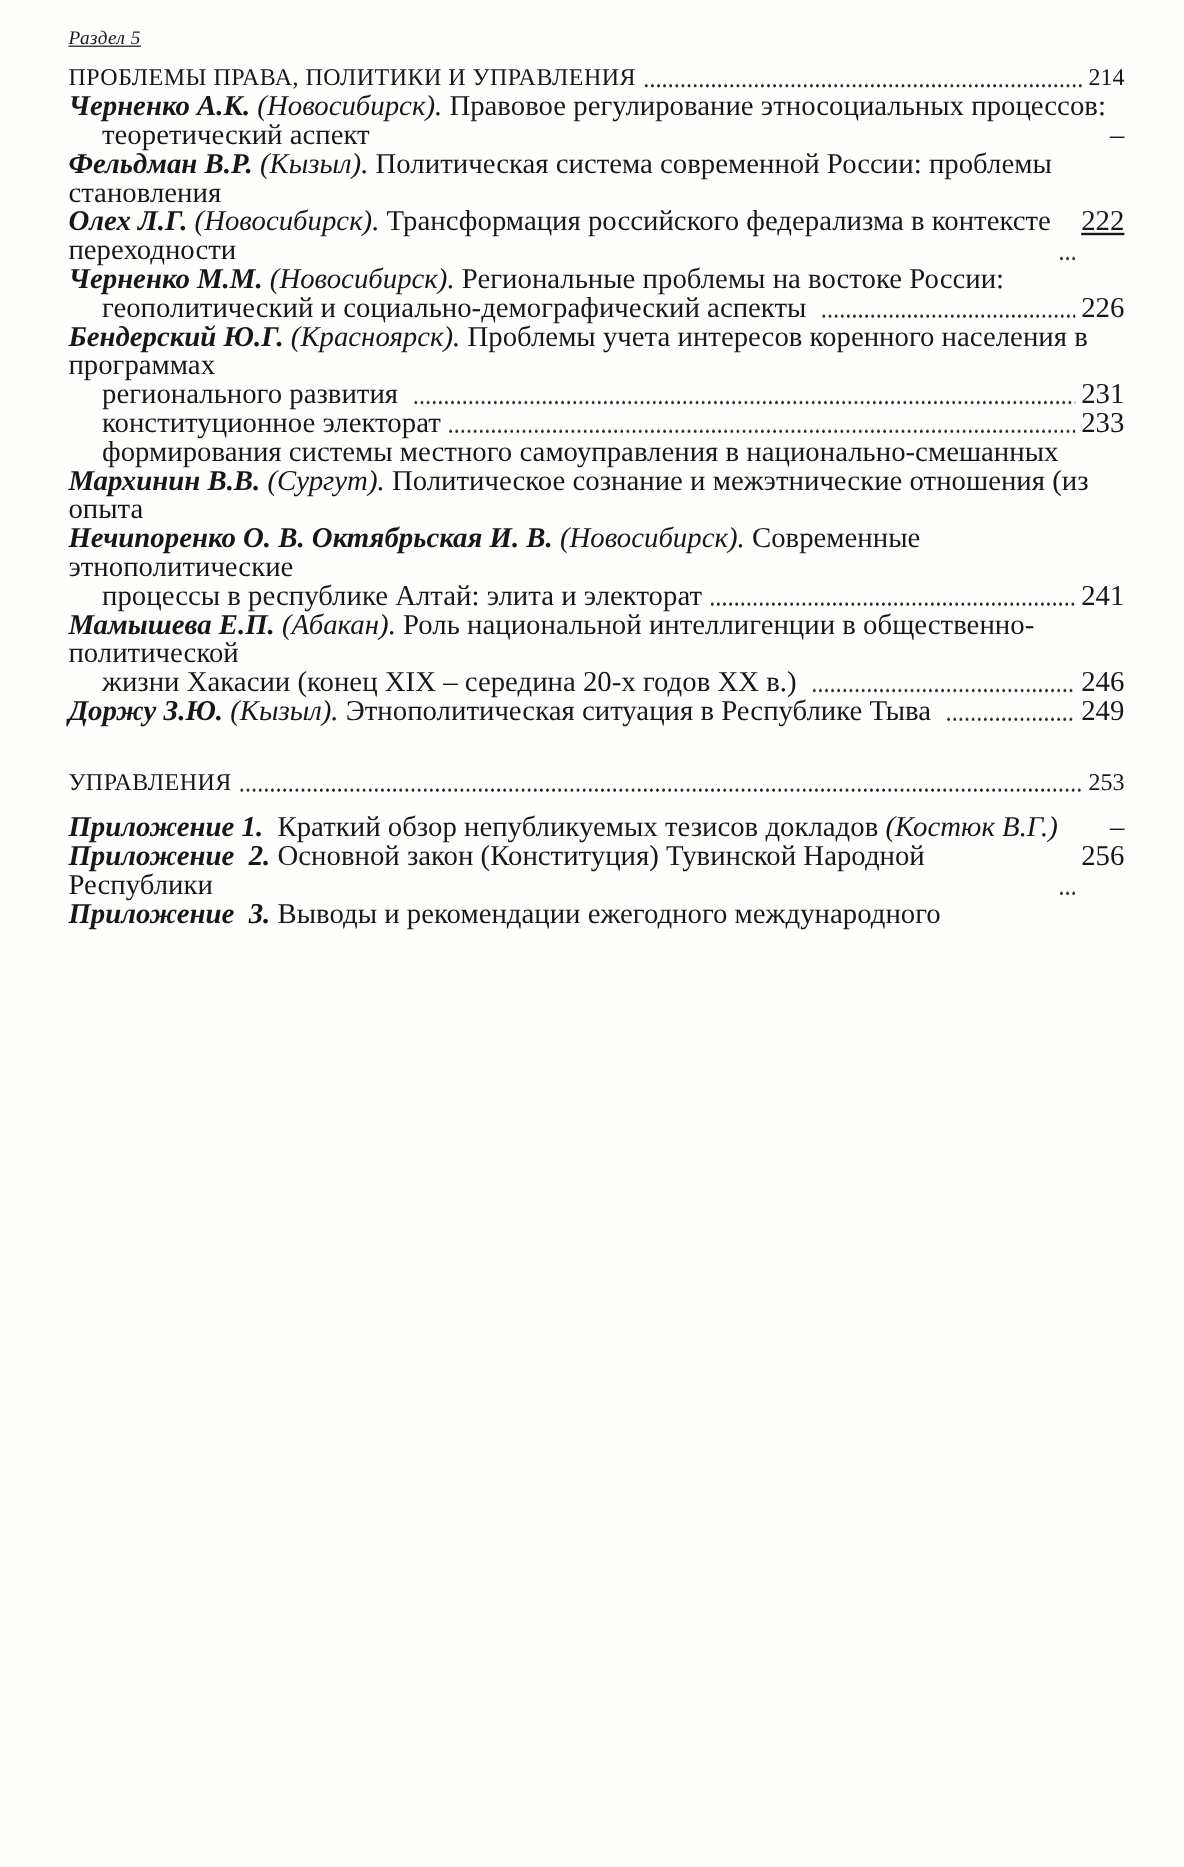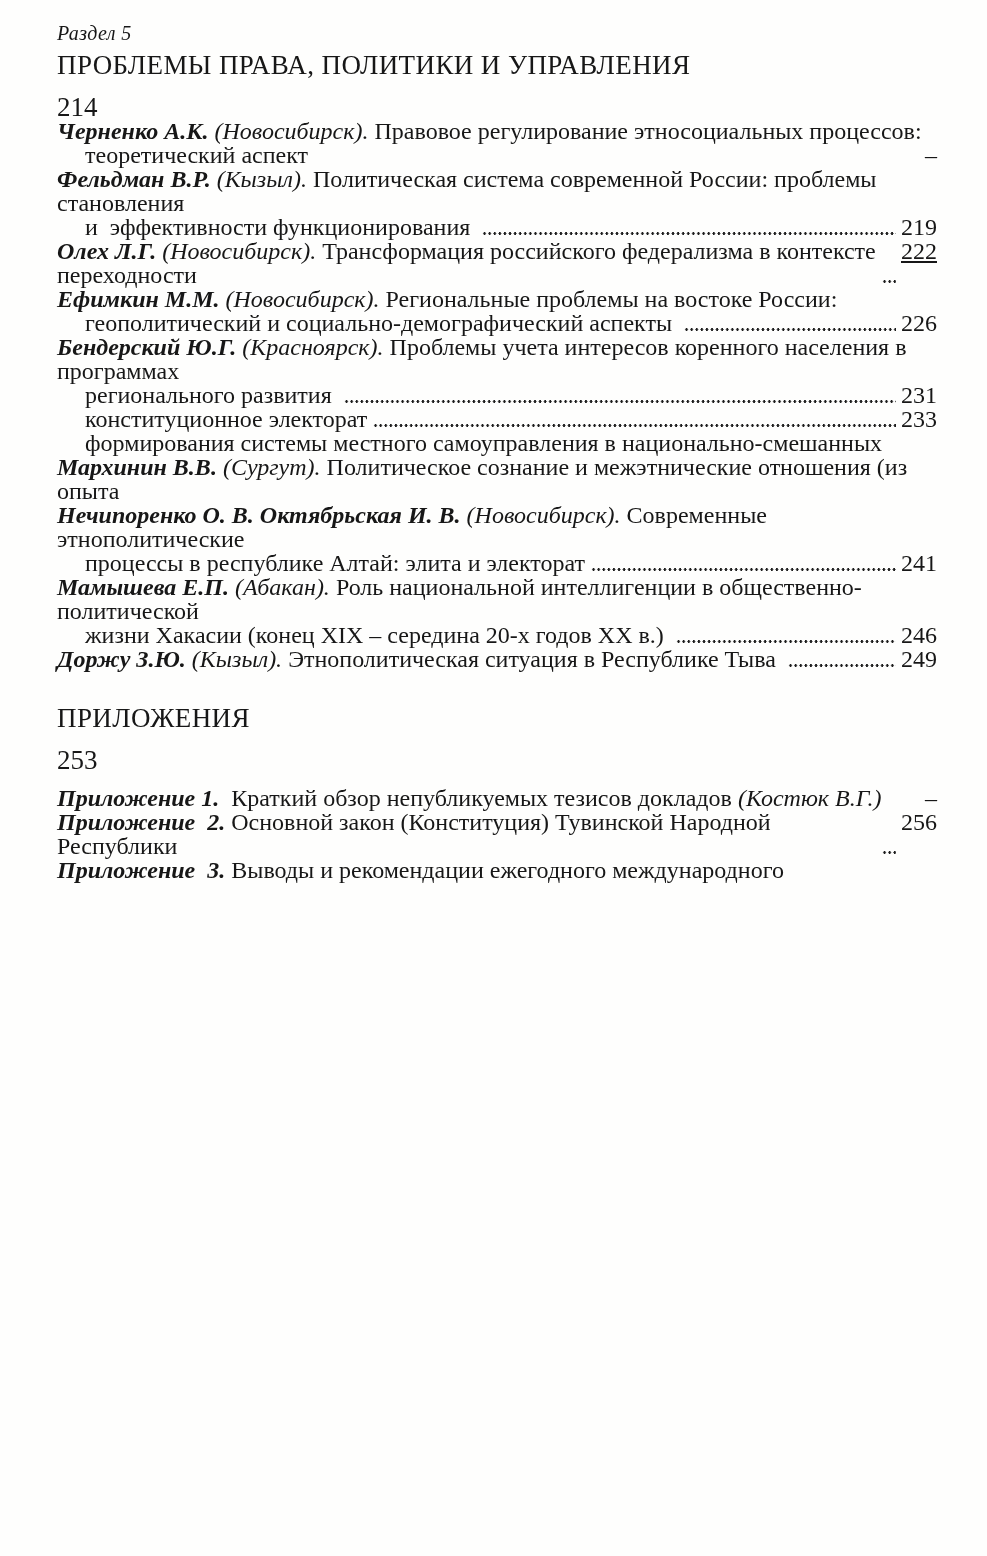--- a/index.html
+++ b/index.html
@@ -11,33 +11,34 @@
     color: #171717;
     font-family: "Liberation Serif", serif;
     overflow: hidden;
   }
   .page {
     padding: 21px 50px 0 57px;
     width: 100%;
   }
   .section-label {
     font-style: italic;
-    font-size: 20px;
+    font-size: 16px;
     line-height: 24px;
     letter-spacing: 0.4px;
     margin-bottom: 8px;
+    text-decoration: underline;
   }
   .toc-line {
     display: flex;
     align-items: baseline;
     font-size: 24px;
     line-height: 24px;
   }
   .toc-line.cont { padding-left: 28px; }
-  .heading-row { font-size: 27px; flex-direction: column; }
+  .heading-row { font-size: 20px; }
   .heading-text { letter-spacing: 0.4px; }
   .line-text { flex: 0 1 auto; white-space: pre-wrap; }
   .seg-bi { font-weight: 700; font-style: italic; }
   .seg-i  { font-style: italic; }
   .seg-r  { }
   .leader {
     flex: 1 0 14px;
     height: 5px;
     align-self: flex-end;
     margin: 0 5px 4px 6px;
@@ -72,36 +73,31 @@
         <div class="toc-line cont">
           <span class="line-text"><span class="seg-r">теоретический аспект</span></span>
           <span class="spacer"></span>
           <span class="page-num dash">–</span>
         </div>
       </div>
       <div class="toc-entry">
         <div class="toc-line">
           <span class="line-text"><span class="seg-bi">Фельдман В.Р.</span><span class="seg-i"> (Кызыл).</span><span class="seg-r"> Политическая система современной России: проблемы становления</span></span>
         </div>
-        <div class="toc-line cont">
-          <span class="line-text"><span class="seg-r">и  эффективности функционирования </span></span>
-          <span class="leader"></span>
-          <span class="page-num">219</span>
-        </div>
       </div>
       <div class="toc-entry">
         <div class="toc-line">
           <span class="line-text"><span class="seg-bi">Олех Л.Г.</span><span class="seg-i"> (Новосибирск).</span><span class="seg-r"> Трансформация российского федерализма в контексте переходности </span></span>
           <span class="leader"></span>
           <span class="page-num underline">222</span>
         </div>
       </div>
       <div class="toc-entry">
         <div class="toc-line">
-          <span class="line-text"><span class="seg-bi">Ефимкин М.М.</span><span class="seg-i"> (Новосибирск).</span><span class="seg-r"> Региональные проблемы на востоке России:</span></span>
+          <span class="line-text"><span class="seg-bi">Черненко М.М.</span><span class="seg-i"> (Новосибирск).</span><span class="seg-r"> Региональные проблемы на востоке России:</span></span>
         </div>
         <div class="toc-line cont">
           <span class="line-text"><span class="seg-r">геополитический и социально-демографический аспекты </span></span>
           <span class="leader"></span>
           <span class="page-num">226</span>
         </div>
       </div>
       <div class="toc-entry">
         <div class="toc-line">
           <span class="line-text"><span class="seg-bi">Бендерский Ю.Г.</span><span class="seg-i"> (Красноярск).</span><span class="seg-r"> Проблемы учета интересов коренного населения в программах</span></span>
@@ -150,21 +146,21 @@
       <div class="toc-entry">
         <div class="toc-line">
           <span class="line-text"><span class="seg-bi">Доржу З.Ю.</span><span class="seg-i"> (Кызыл).</span><span class="seg-r"> Этнополитическая ситуация в Республике Тыва </span></span>
           <span class="leader"></span>
           <span class="page-num">249</span>
         </div>
       </div>
     </div>
 
   <div class="toc-line heading-row appendices-row">
-    <span class="line-text heading-text">ПРИЛОЖЕНИЯ</span>
+    <span class="line-text heading-text">УПРАВЛЕНИЯ</span>
     <span class="leader"></span>
     <span class="page-num">253</span>
   </div>
 
   <div id="appendix-entries">
       <div class="toc-entry">
         <div class="toc-line">
           <span class="line-text"><span class="seg-bi">Приложение 1.</span><span class="seg-r">  Краткий обзор непубликуемых тезисов докладов </span><span class="seg-i">(Костюк В.Г.)</span></span>
           <span class="spacer"></span>
           <span class="page-num dash">–</span>

